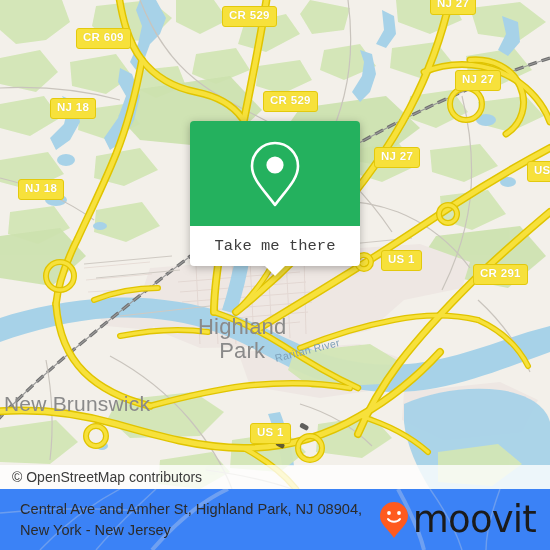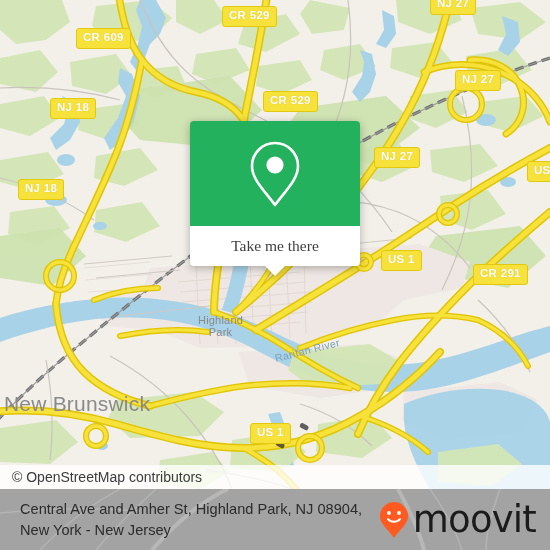--- a/index.html
+++ b/index.html
@@ -55,21 +55,21 @@
   .place {
     position: absolute;
     color: #8a8a8a;
     font-family: "Liberation Sans", sans-serif;
     white-space: pre;
     text-align: center;
     line-height: 1.08;
     letter-spacing: .2px;
   }
   .place.big { font-size: 21px; }
-  .place.mid { font-size: 11px; }
+  .place.mid { font-size: 22px; }
 
   .waterlabel {
     position: absolute;
     color: #7d9fb8;
     font-size: 10.5px;
     font-family: "Liberation Sans", sans-serif;
     white-space: nowrap;
     letter-spacing: .4px;
   }
 
@@ -113,39 +113,39 @@
     background: #ffffff;
     border-radius: 0 0 4px 4px;
     display: flex;
     align-items: center;
     justify-content: center;
     position: relative;
   }
   #popup-foot-label {
     color: #3e3e3e;
     font-size: 15.5px;
-    font-family: Liberation Serif, serif;
+    font-family: Liberation Mono, monospace;
   }
   #popup-pointer {
     position: absolute;
     left: 50%;
     bottom: -10px;
     margin-left: -11px;
     width: 0; height: 0;
     border-left: 11px solid transparent;
     border-right: 11px solid transparent;
     border-top: 11px solid #ffffff;
   }
 
   
   #footer {
     position: absolute;
     left: 0; top: 489px;
     width: 550px; height: 61px;
-    background: #a3a3a3;
+    background: #3b82f6;
     box-sizing: border-box;
     display: flex;
     align-items: center;
     justify-content: space-between;
     padding: 0 14px 0 20px;
     overflow: hidden;
   }
   #footer-watermark {
     position: absolute;
     left: 0; top: 0;

